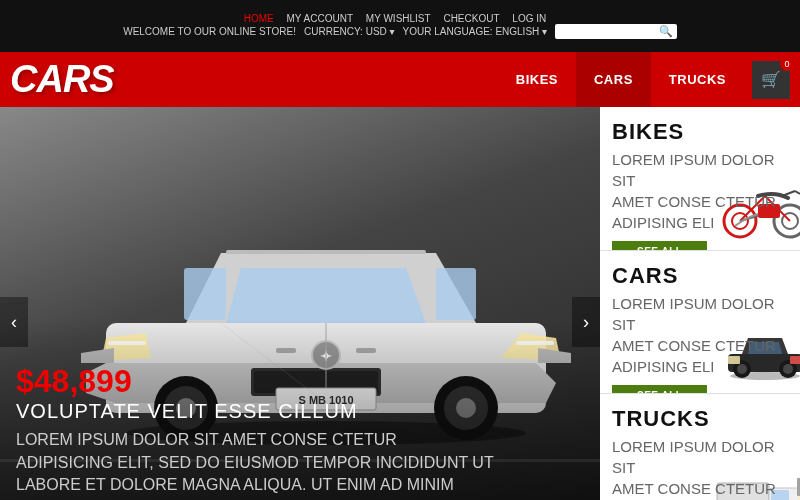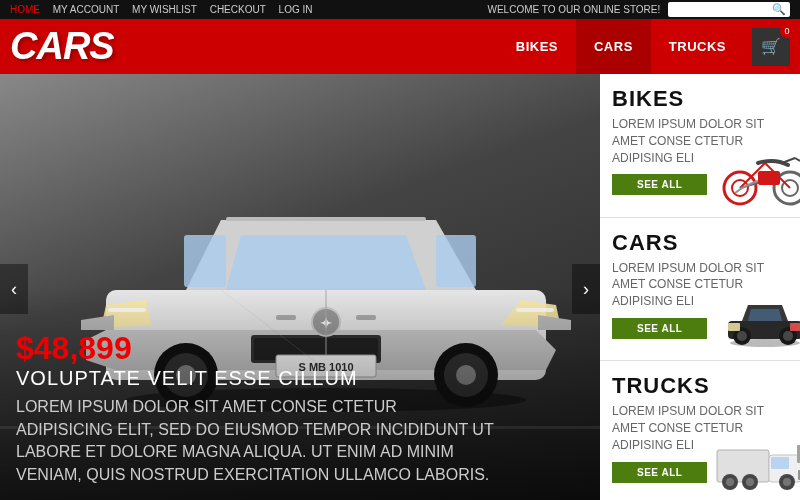--- a/index.html
+++ b/index.html
@@ -3,24 +3,25 @@
   <meta charset="utf-8">
   <style>
     * { margin: 0; padding: 0; box-sizing: border-box; }
     body { font-family: Arial, sans-serif; background: #f0f0f0; width: 800px; overflow-x: hidden; }
 
     
     #topbar {
       background: #111;
       color: #ccc;
       font-size: 10px;
-      padding: 2px 10px;
-      display: flex;
-      justify-content: space-between;
+      padding: 13px 10px;
+      display: flex;
+      justify-content: flex-end;
       align-items: center;
+      flex-direction: column;
     }
     #topbar .left a { color: #ccc; text-decoration: none; margin-right: 10px; }
     #topbar .left a.active { color: #e00; }
     #topbar .right { display: flex; align-items: center; gap: 8px; }
     #topbar .right span { font-size: 10px; }
     #topbar .search-box {
       display: flex; align-items: center;
       background: #fff; border-radius: 2px;
       padding: 1px 4px;
     }
@@ -178,21 +179,21 @@
     }
     .sidebar-section-title {
       font-size: 22px;
       font-weight: 900;
       letter-spacing: 1px;
       color: #111;
       text-transform: uppercase;
       margin-bottom: 4px;
     }
     .sidebar-desc {
-      font-size: 12px;
+      font-size: 15px;
       color: #666;
       line-height: 1.4;
       margin-bottom: 8px;
       text-transform: uppercase;
     }
     .see-all-btn {
       background: #4d7c0f;
       color: #fff;
       border: none;
       padding: 5px 25px;
@@ -229,20 +230,22 @@
 <div id="topbar">
   <div class="left">
     <a href="#" class="active">HOME</a>
     <a href="#">MY ACCOUNT</a>
     <a href="#">MY WISHLIST</a>
     <a href="#">CHECKOUT</a>
     <a href="#">LOG IN</a>
   </div>
   <div class="right">
     <span>WELCOME TO OUR ONLINE STORE!</span>
+    <span style="cursor:pointer;">CURRENCY: USD ▾</span>
+    <span style="cursor:pointer;">YOUR LANGUAGE: ENGLISH ▾</span>
     <div class="search-box">
       <input type="text" style="">
       <button>🔍</button>
     </div>
   </div>
 </div>
 
 <div id="header">
   <div id="logo">
     <span>CARS</span>

